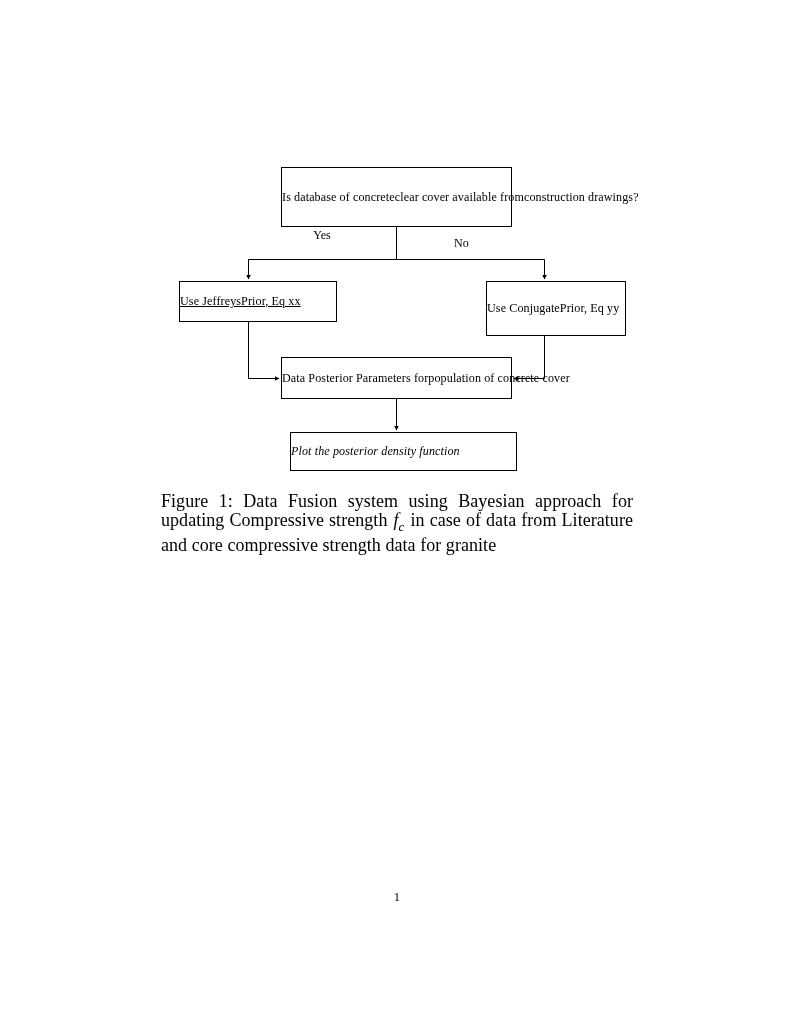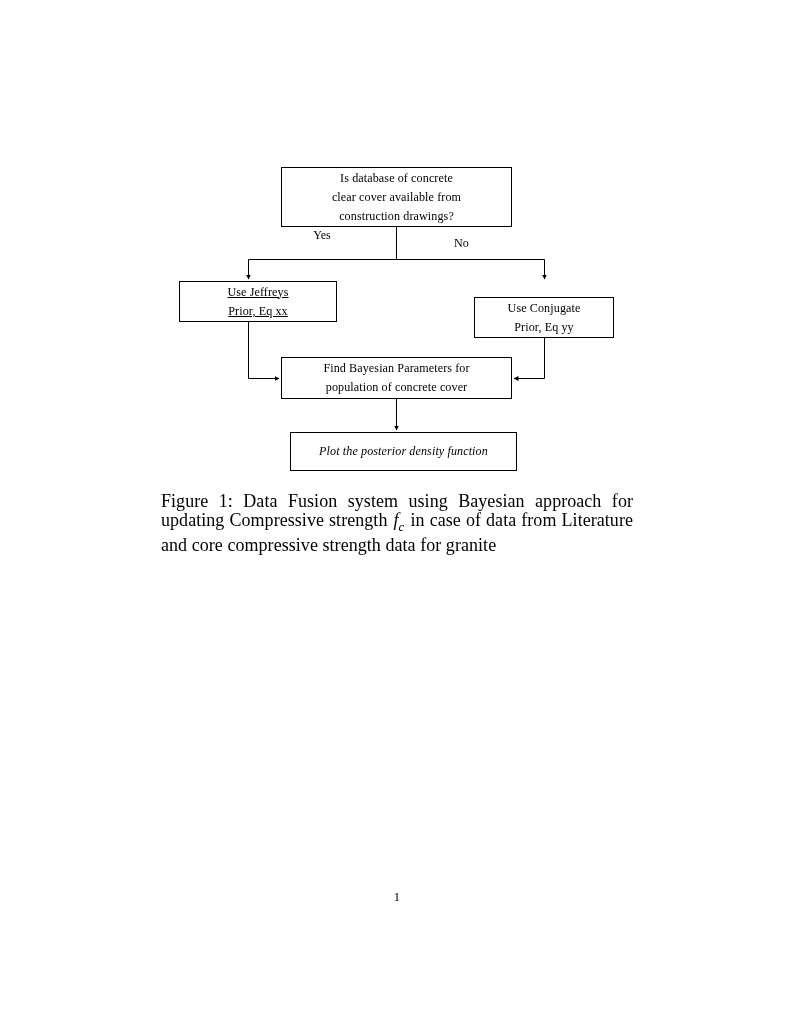--- a/index.html
+++ b/index.html
@@ -37,23 +37,21 @@
     left: 0;
     top: 0;
   }
 
   .node {
     position: absolute;
     box-sizing: border-box;
     border: 1px solid #000000;
     background: #ffffff;
     display: flex;
-    flex-direction: column;
     align-items: center;
-    justify-content: center;
     text-align: center;
     font-size: 12.1px;
     line-height: 19px;
     letter-spacing: 0.1px;
   }
   .node .line {
     display: block;
     white-space: nowrap;
   }
 
@@ -64,25 +62,24 @@
     height: 60px;
   }
   #node-jeffreys {
     left: 179px;
     top: 281px;
     width: 158px;
     height: 41px;
     text-decoration: underline;
   }
   #node-conjugate {
-    left: 474px;
+    left: 486px;
     top: 281px;
     width: 140px;
-    height: 41px;
-    margin-top: 16px;
+    height: 55px;
   }
   #node-posterior {
     left: 281px;
     top: 357px;
     width: 231px;
     height: 42px;
   }
   #node-plot {
     left: 290px;
     top: 432px;
@@ -184,21 +181,21 @@
       <span class="line">Use Jeffreys</span>
       <span class="line">Prior, Eq xx</span>
     </div>
 
     <div class="node" id="node-conjugate">
       <span class="line">Use Conjugate</span>
       <span class="line">Prior, Eq yy</span>
     </div>
 
     <div class="node" id="node-posterior">
-      <span class="line">Find Bayesian Parameters for</span>
+      <span class="line">Data Posterior Parameters for</span>
       <span class="line">population of concrete cover</span>
     </div>
 
     <div class="node" id="node-plot">
       <span class="line">Plot the posterior density function</span>
     </div>
 
   </div>
 
   <div id="caption"><span>Figure 1:</span><span> Data Fusion system using Bayesian approach for updating Compressive strength </span><span class="math"><span>f</span><sub>c</sub></span><span> in case of data from Literature and core compressive strength data for granite</span></div>

